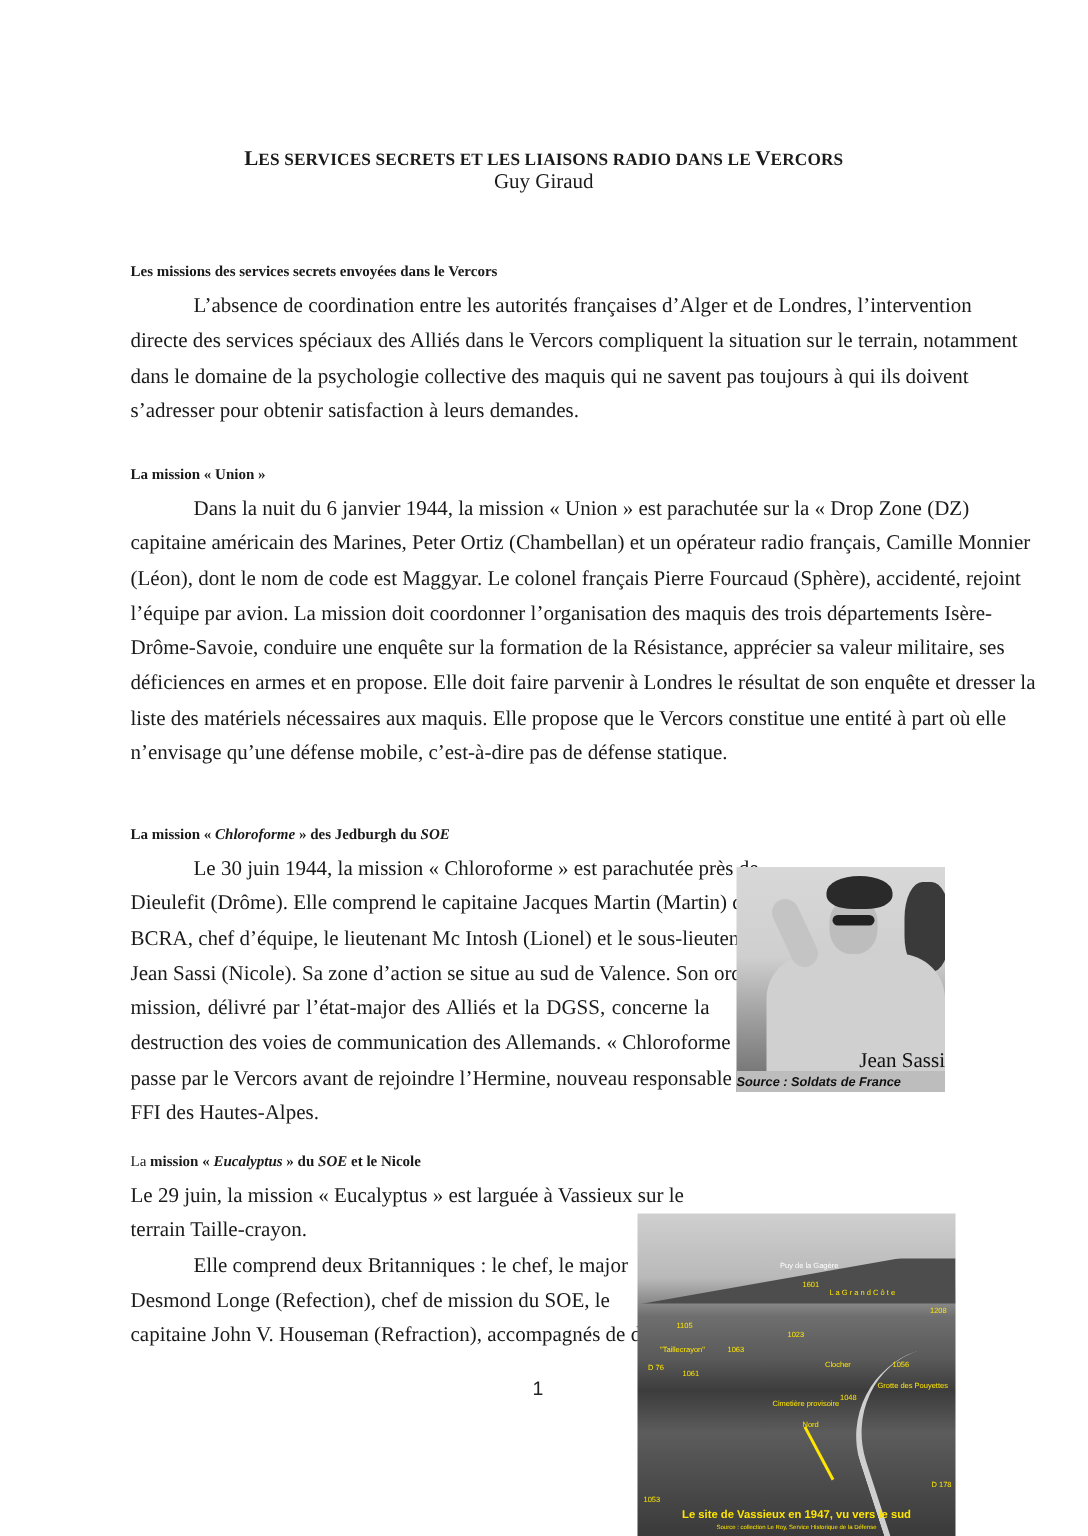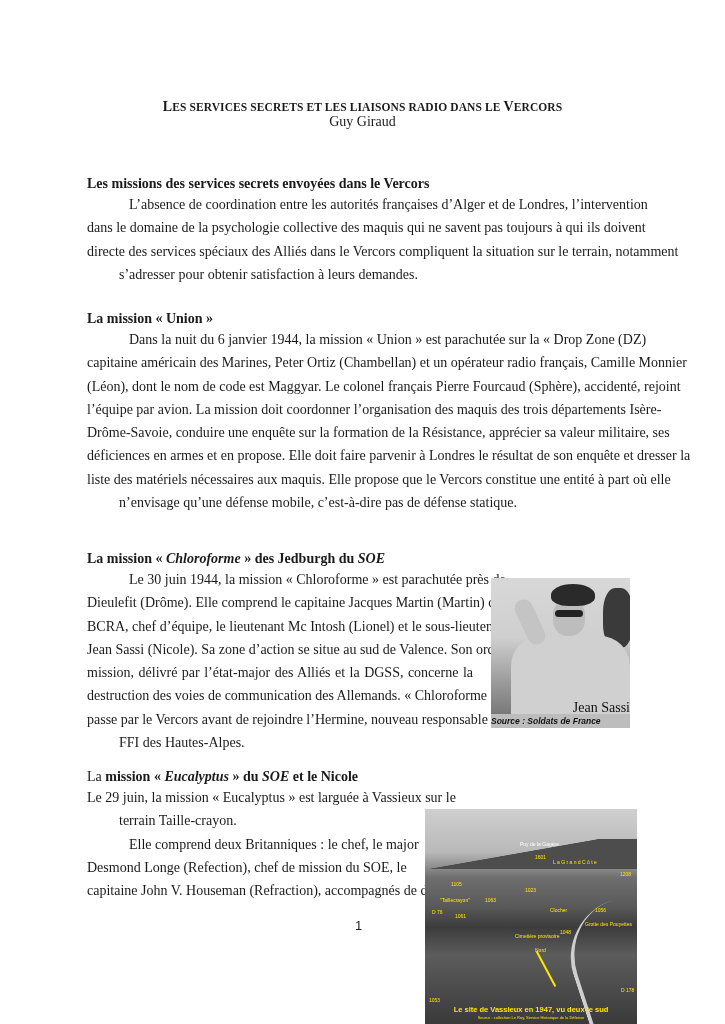--- a/index.html
+++ b/index.html
@@ -14,32 +14,32 @@
       position: absolute; left: 0; width: 725px; top: 99px;
       text-align: center; font-weight: bold; font-size: 11.5px; letter-spacing: 0.1px;
     }
     .doc-title .big { font-size: 14px; }
     .doc-author {
       position: absolute; left: 0; width: 725px; top: 114px;
       text-align: center; font-size: 14px;
     }
 
     .h {
-      position: absolute; left: 87px; font-weight: bold; font-size: 14px;
+      position: absolute; left: 87px; font-weight: bold; font-size: 10px;
       white-space: nowrap;
     }
     .h .normal { font-weight: normal; }
     .h .bi { font-style: italic; font-weight: bold; }
 
     .p {
       position: absolute; font-size: 14px; line-height: 23.3px;
       text-align: justify; margin: 0;
     }
     .p .line { display: block; text-align: justify; text-align-last: justify; height: 23.3px; white-space: nowrap; }
-    .p .line.last { text-align-last: left; margin-left: 32px; }
+    .p .line.last { text-align-last: left; }
     .p .line.indent { padding-left: 42px; }
 
     .photo {
       position: absolute; overflow: hidden;
     }
     .portrait {
       left: 491px; top: 578px; width: 139px; height: 150px;
       background: linear-gradient(180deg, #d8d8d8 0%, #cfcfcf 40%, #9a9a9a 70%, #6a6a6a 100%);
     }
     .portrait .beret {
@@ -118,22 +118,22 @@
 <div class="page">
 
   <div class="doc-title">
     <span class="big">L</span><span>ES SERVICES SECRETS ET LES LIAISONS RADIO DANS LE </span><span class="big">V</span><span>ERCORS</span>
   </div>
   <div class="doc-author">Guy Giraud</div>
 
   <div class="h" style="top:176px;">Les missions des services secrets envoyées dans le Vercors</div>
   <div class="p" style="left:87px; top:193px; width:550px;">
     <span class="line indent">L’absence de coordination entre les autorités françaises d’Alger et de Londres, l’intervention</span>
+    <span class="line">directe des services spéciaux des Alliés dans le Vercors compliquent la situation sur le terrain, notamment</span>
     <span class="line">dans le domaine de la psychologie collective des maquis qui ne savent pas toujours à qui ils doivent</span>
-    <span class="line">directe des services spéciaux des Alliés dans le Vercors compliquent la situation sur le terrain, notamment</span>
     <span class="line last">s’adresser pour obtenir satisfaction à leurs demandes.</span>
   </div>
 
   <div class="h" style="top:311px;">La mission « Union »</div>
   <div class="p" style="left:87px; top:328px; width:550px;">
     <span class="line indent">Dans la nuit du 6 janvier 1944, la mission « Union » est parachutée sur la « Drop Zone (DZ)</span>
     <span class="line">capitaine américain des Marines, Peter Ortiz (Chambellan) et un opérateur radio français, Camille Monnier</span>
     <span class="line">(Léon), dont le nom de code est Maggyar. Le colonel français Pierre Fourcaud (Sphère), accidenté, rejoint</span>
     <span class="line">l’équipe par avion. La mission doit coordonner l’organisation des maquis des trois départements Isère-</span>
     <span class="line">Drôme-Savoie, conduire une enquête sur la formation de la Résistance, apprécier sa valeur militaire, ses</span>
@@ -193,18 +193,18 @@
     <span class="lbl" style="left:7px; top:100px;">D 76</span>
     <span class="lbl" style="left:30px; top:104px;">1061</span>
     <span class="lbl" style="left:125px; top:98px;">Clocher</span>
     <span class="lbl" style="left:170px; top:98px;">1056</span>
     <span class="lbl" style="left:160px; top:112px;">Grotte des Pouyettes</span>
     <span class="lbl" style="left:90px; top:124px;">Cimetière provisoire</span>
     <span class="lbl" style="left:135px; top:120px;">1048</span>
     <span class="lbl" style="left:110px; top:138px;">Nord</span>
     <span class="lbl" style="left:4px; top:188px;">1053</span>
     <span class="lbl" style="left:196px; top:178px;">D 178</span>
-    <div class="caption">Le site de Vassieux en 1947, vu deux le sud</div>
+    <div class="caption">Le site de Vassieux en 1947, vu vers le sud</div>
     <div class="source">Source : collection Le Roy, Service Historique de la Défense</div>
   </div>
 
   <div class="page-number">1</div>
 </div>
 
 </body></html>

